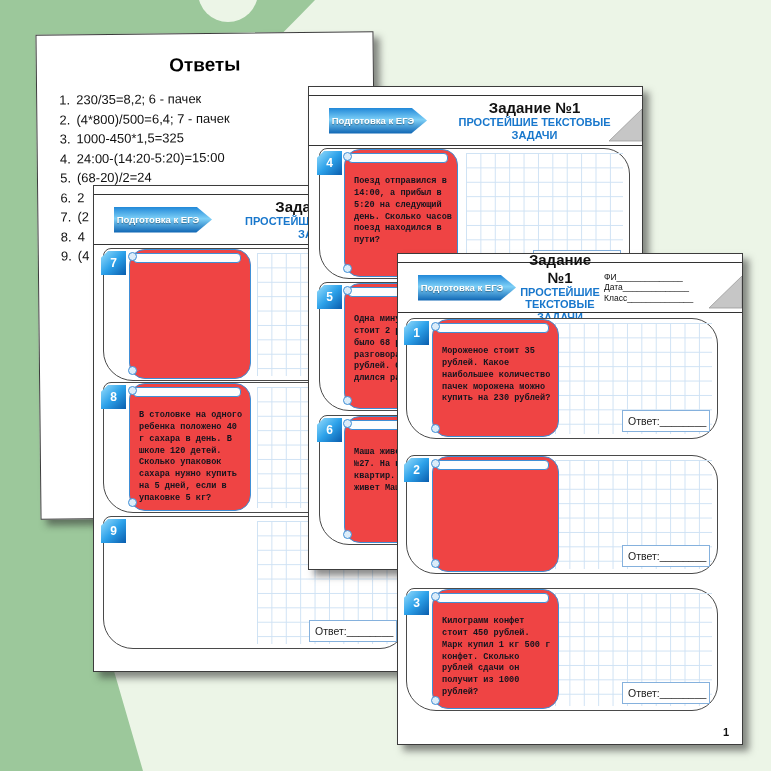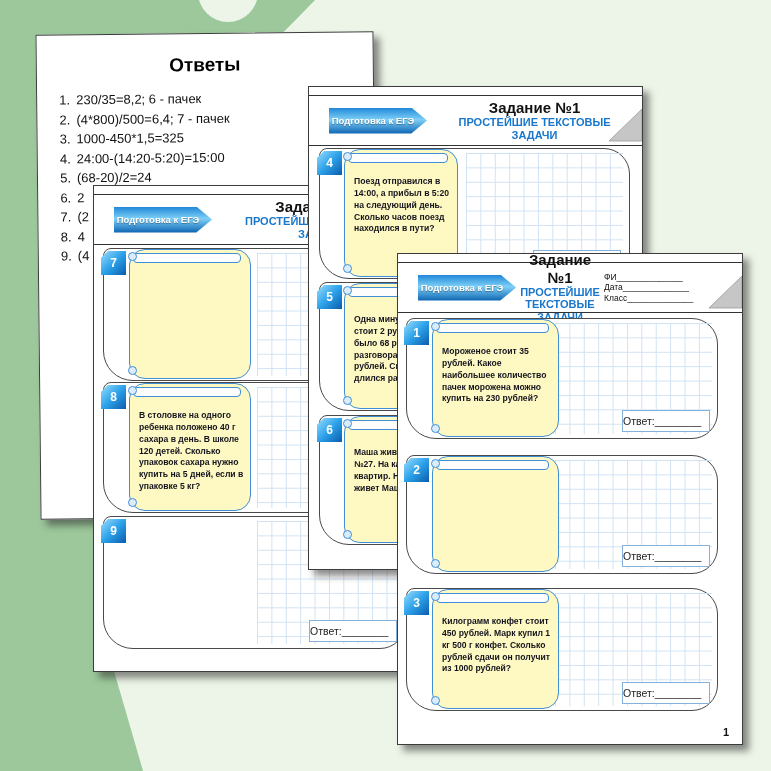--- a/index.html
+++ b/index.html
@@ -50,22 +50,22 @@
   #pageC .task-row{left:10px;right:12px;}
   #pageB .task-row{left:9px;right:24px;}
   .tab{
     position:absolute;left:-3px;top:2px;width:25px;height:24px;
     clip-path:polygon(28% 0,100% 0,100% 100%,0 100%,0 28%);
     background:linear-gradient(135deg,#9adefc 0%,#2da2ea 50%,#0a5dad 100%);
     color:#fff;font-size:12px;font-weight:bold;
     display:flex;align-items:center;justify-content:center;
   }
   .scroll{
-    position:absolute;top:0;bottom:1px;background:#fef9c3;
-    border:1.4px solid #3f8fd6;border-radius:16px;box-sizing:border-box;
+    position:absolute;top:0;bottom:1px;background:#ef4444;
+    border:1.4px solid #3f8fd6;border-radius:16px;box-sizing:border-box;font-family:Liberation Mono, monospace;
   }
   #pageD .scroll{left:25px;width:127px;}
   #pageC .scroll{left:24px;width:114px;}
   #pageB .scroll{left:25px;width:122px;}
   .roll{position:absolute;left:3px;right:9px;top:3px;height:8px;
     border:1.2px solid #3f8fd6;border-radius:4px;background:#fdfdfd;}
   .dot{position:absolute;width:7px;height:7px;border:1.2px solid #3f8fd6;
     border-radius:50%;background:#dcecf9;}
   .dtop{left:-2px;top:2px;}
   .dbot{left:-2px;bottom:3px;}
@@ -79,21 +79,21 @@
     background-image:linear-gradient(#cfe2f4 1px,transparent 1px),
                      linear-gradient(90deg,#cfe2f4 1px,transparent 1px);
     background-size:14.4px 14.4px;
   }
   #pageD .grid{left:148px;right:5px;}
   #pageC .grid{left:146px;right:6px;}
   #pageB .grid{left:153px;right:6px;}
   .answer-box{
     position:absolute;right:2px;bottom:2px;width:88px;height:22px;
     background:#fff;border:1.1px solid #85b1dd;box-sizing:border-box;
-    font-size:10.5px;color:#222;display:flex;align-items:center;
+    font-size:10.5px;color:#222;display:flex;align-items:center;padding-left:5px;
   }
   .page-num{position:absolute;right:13px;bottom:6px;font-size:11px;font-weight:bold;color:#111;}
 </style>
 </head>
 <body>
 
 <svg id="bg" width="771" height="771">
   <rect x="0" y="0" width="771" height="771" fill="#ecf5e7"></rect>
   <path d="M0,0 L315,0 C235,85 150,140 120,260 C100,350 95,500 105,640 L143,771 L0,771 Z" fill="#9cc89b"></path>
   <circle cx="228" cy="-8" r="30" fill="#ecf5e7"></circle>

